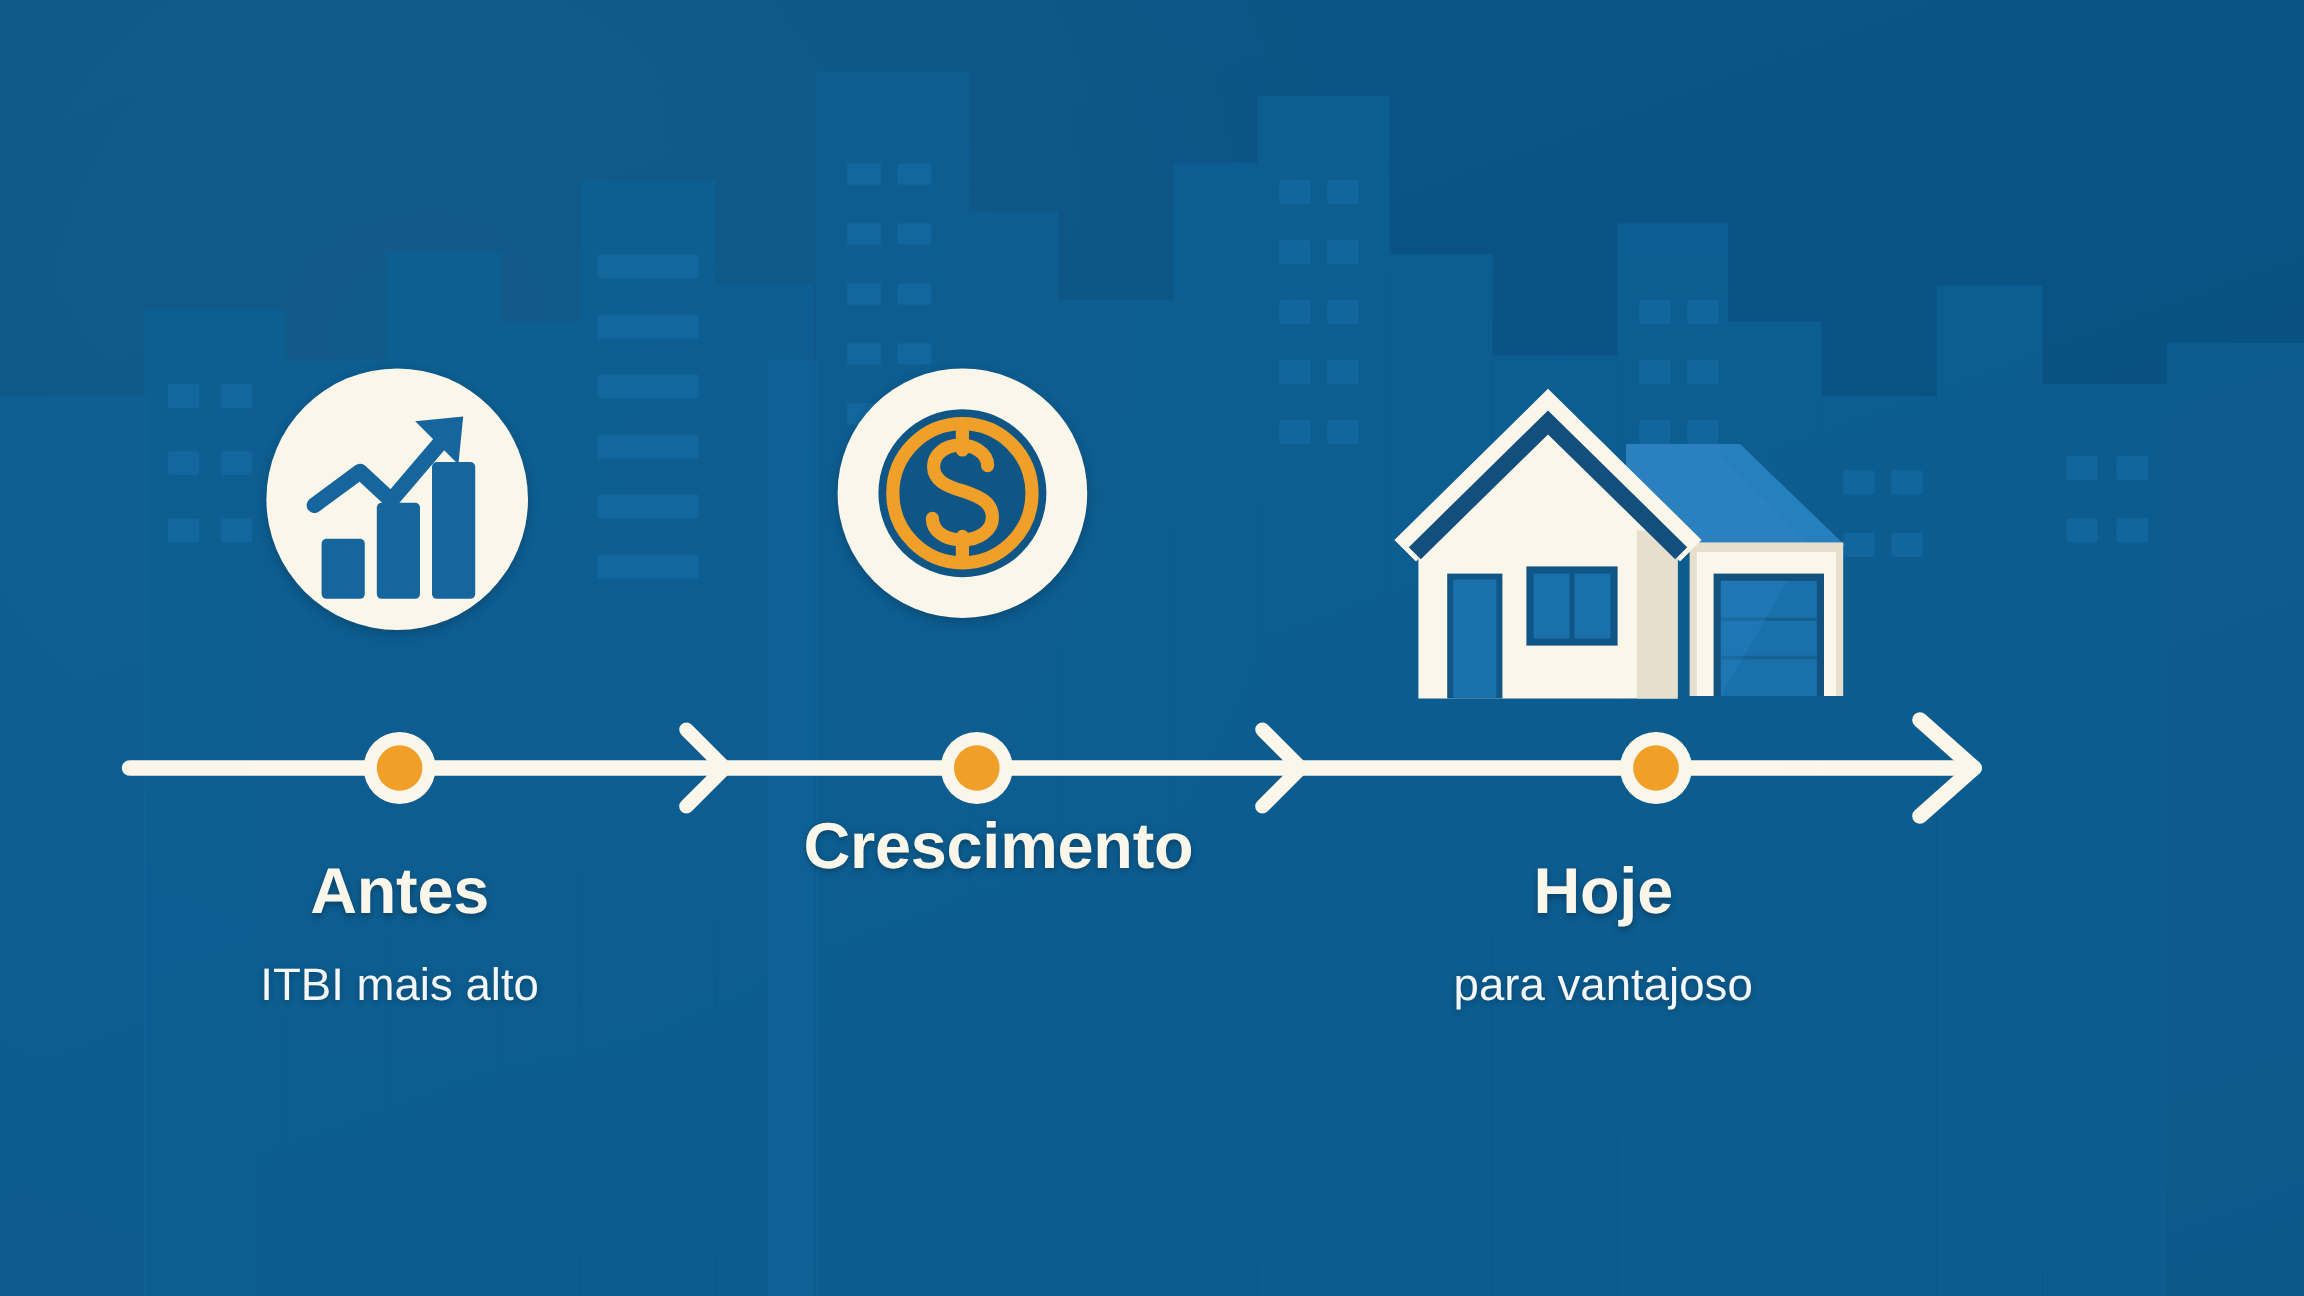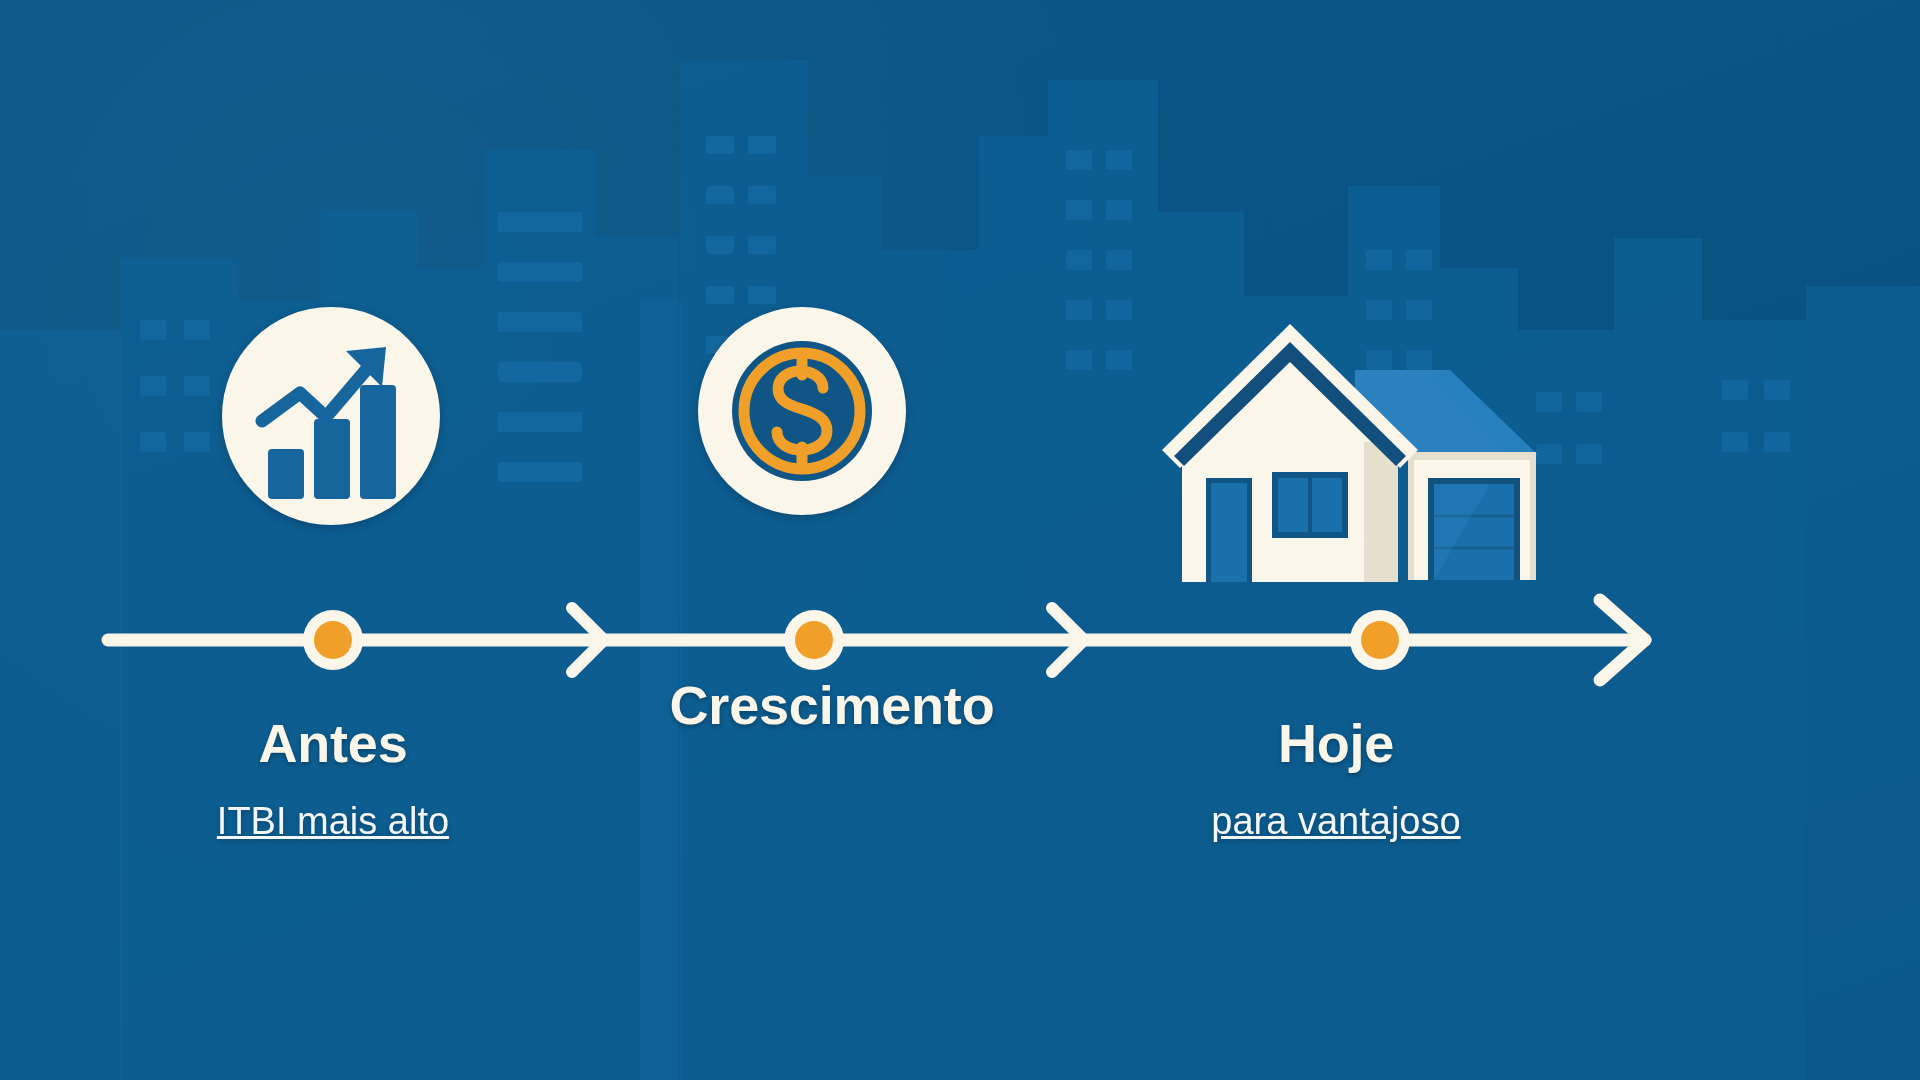--- a/index.html
+++ b/index.html
@@ -83,21 +83,20 @@
     white-space: nowrap;
   }
 
   .step-sub {
     margin-top: 27px;
     font-size: 38px;
     font-weight: 400;
     color: #f4f7f9;
     line-height: 1.30;
     text-shadow: 0 2px 5px rgba(0,0,0,0.26);
-    text-decoration: underline;
   }
   .step-sub span { display: block; }
 </style>
 </head>
 <body>
 
 <div id="canvas">
 
   <svg id="skyline" viewBox="0 0 1920 1080" preserveAspectRatio="none">
     <defs>

